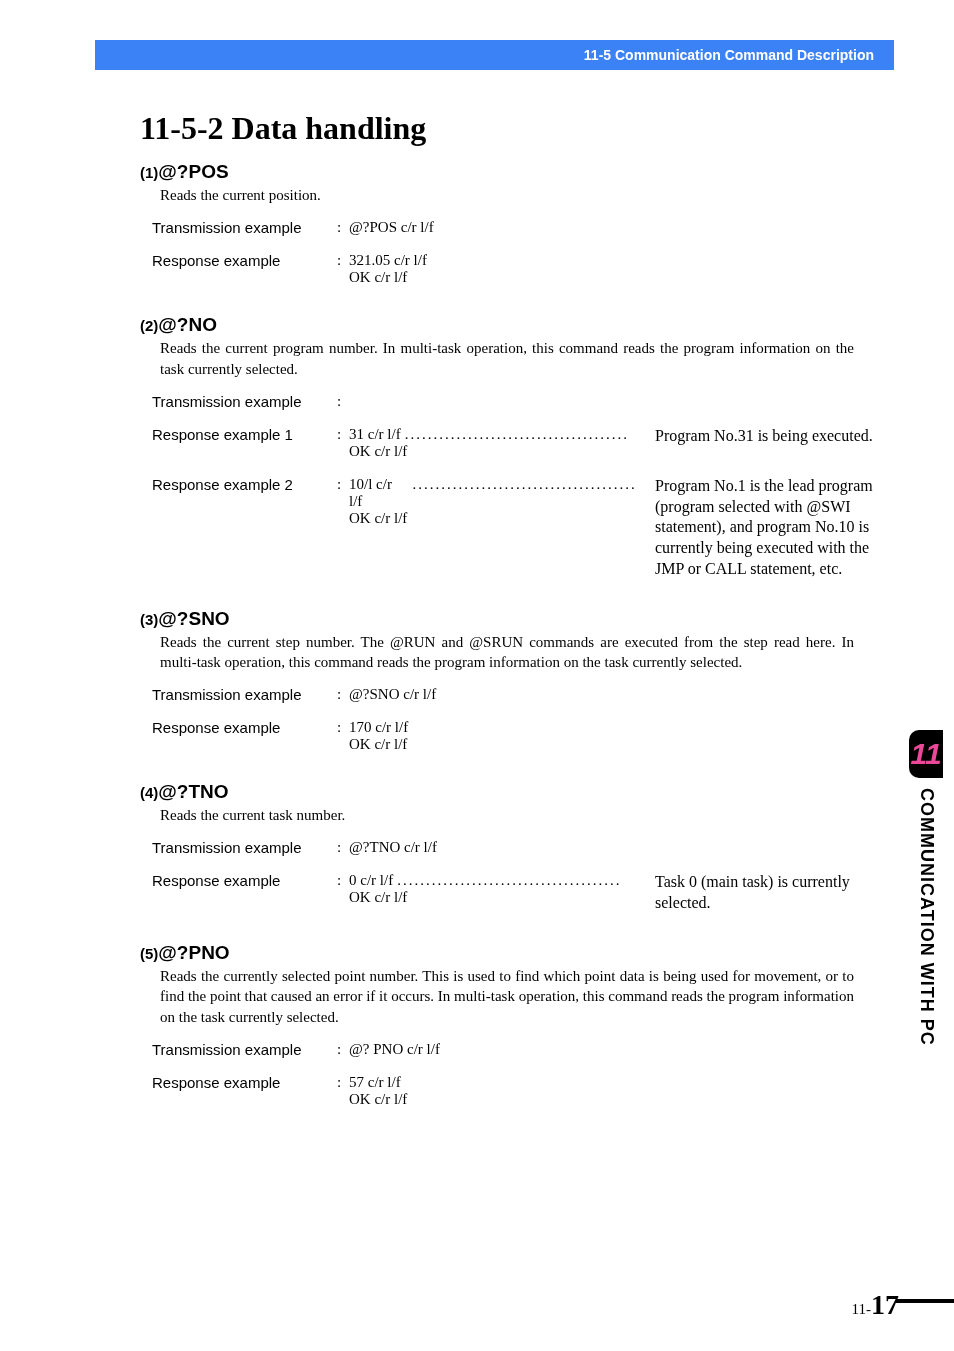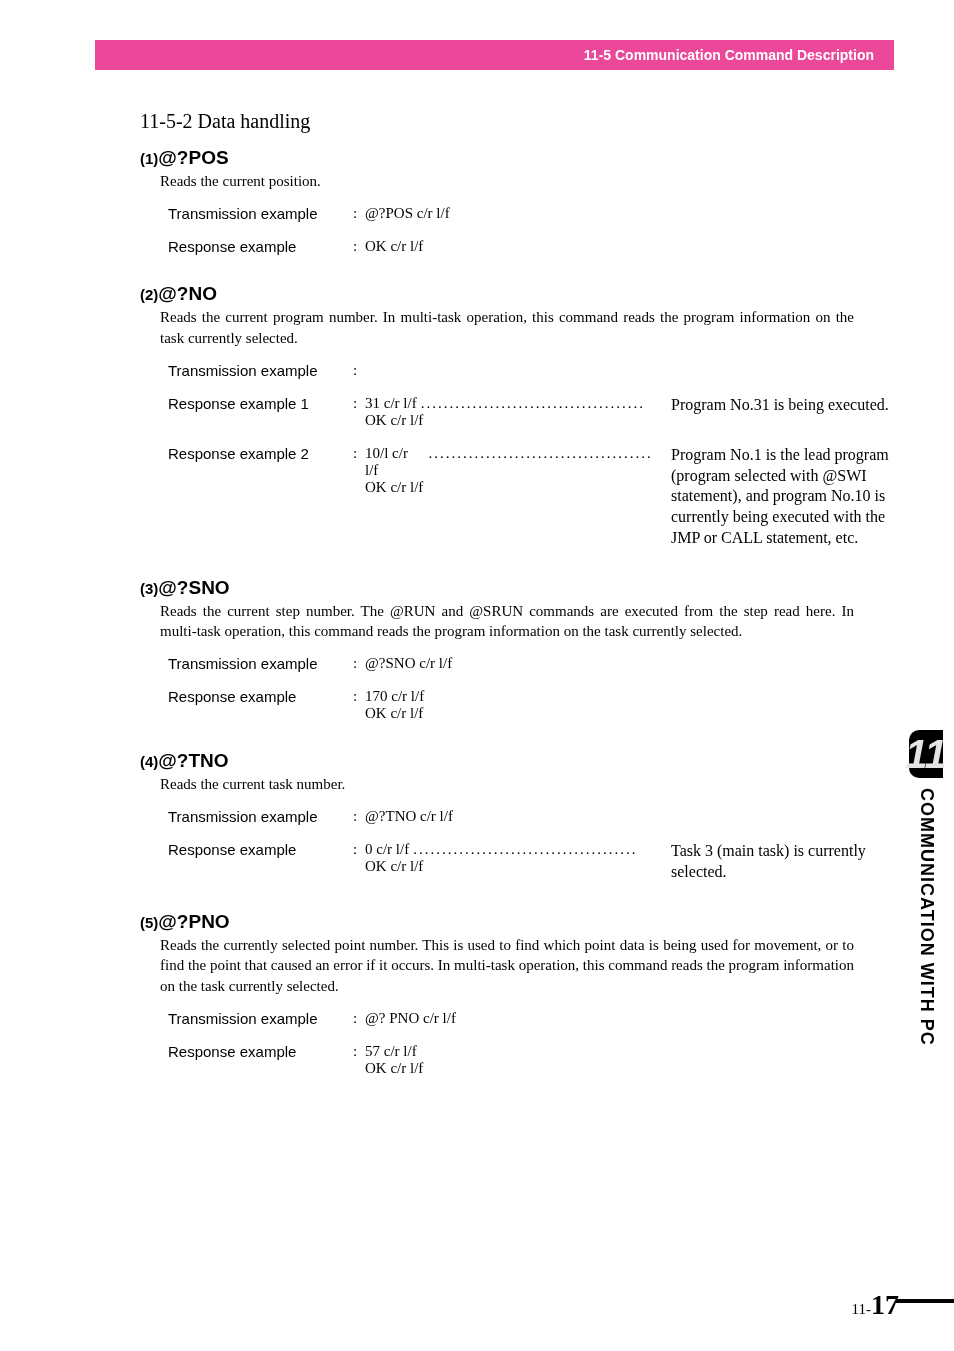--- a/index.html
+++ b/index.html
@@ -13,40 +13,40 @@
       width: 954px;
       height: 1351px;
       position: relative;
     }
     .header-bar {
       position: absolute;
       top: 40px;
       left: 95px;
       right: 60px;
       height: 30px;
-      background: #ec4899;
+      background: #3b82f6;
       color: #fff;
       display: flex;
       align-items: center;
       justify-content: flex-end;
       padding-right: 20px;
       font-family: Arial, sans-serif;
       font-weight: bold;
       font-size: 14px;
     }
     .content {
       position: absolute;
       top: 110px;
       left: 140px;
       right: 100px;
     }
     .section-title {
       font-family: "Times New Roman", serif;
-      font-weight: normal;
-      font-size: 20px;
+      font-weight: bold;
+      font-size: 32px;
       margin-bottom: 14px;
     }
     .subsection {
       margin-bottom: 28px;
     }
     .sub-num {
       font-family: Arial, sans-serif;
       font-weight: bold;
       font-size: 15px;
       display: inline;
@@ -59,21 +59,21 @@
     }
     .sub-desc {
       font-family: "Times New Roman", serif;
       font-size: 15px;
       margin-left: 20px;
       margin-top: 2px;
       text-align: justify;
       line-height: 1.35;
     }
     .example-block {
-      margin-left: 28px;
+      margin-left: 12px;
       margin-top: 14px;
     }
     .example-row {
       display: flex;
       align-items: flex-start;
       margin-bottom: 16px;
       font-size: 15px;
     }
     .example-label {
       font-family: Arial, sans-serif;
@@ -121,25 +121,25 @@
       position: absolute;
       right: 0;
       top: 730px;
       width: 56px;
       display: flex;
       flex-direction: column;
       align-items: center;
     }
     .tab-box {
       background: #000;
-      color: #e5e5e5;
+      color: #ec4899;
       font-family: Arial, sans-serif;
       font-weight: bold;
       font-style: italic;
-      font-size: 40px;
+      font-size: 30px;
       width: 34px;
       height: 48px;
       display: flex;
       align-items: center;
       justify-content: center;
       border-radius: 10px 0 0 10px;
     }
     .vertical-text {
       writing-mode: vertical-rl;
       text-orientation: mixed;
@@ -190,20 +190,21 @@
     <div class="example-block">
       <div class="example-row">
         <div class="example-label">Transmission example</div>
         <div class="example-colon">:</div>
         <div class="example-value">@?POS c/r l/f</div>
       </div>
       <div class="example-row">
         <div class="example-label">Response example</div>
         <div class="example-colon">:</div>
         <div class="example-value">
+          <div>321.05 c/r l/f</div>
           <div>OK c/r l/f</div>
         </div>
       </div>
     </div>
   </div>
 
   <div class="subsection">
     <span class="sub-num">(2)</span><span class="sub-cmd">@?NO</span>
     <div class="sub-desc">Reads the current program number. In multi-task operation, this command reads the program information on the task currently selected.</div>
     <div class="example-block">
@@ -280,21 +281,21 @@
         <div class="example-colon">:</div>
         <div class="example-value">
           <div class="example-with-note">
             <div class="val-left">
               <div class="dotted-line">
                 <span>0 c/r l/f</span>
                 <span class="dots">.......................................</span>
               </div>
               <div>OK c/r l/f</div>
             </div>
-            <div class="note-text">Task 3 (main task) is currently selected.</div>
+            <div class="note-text">Task 0 (main task) is currently selected.</div>
           </div>
         </div>
       </div>
     </div>
   </div>
 
   <div class="subsection">
     <span class="sub-num">(5)</span><span class="sub-cmd">@?PNO</span>
     <div class="sub-desc">Reads the currently selected point number. This is used to find which point data is being used for movement, or to find the point that caused an error if it occurs. In multi-task operation, this command reads the program information on the task currently selected.</div>
     <div class="example-block">

